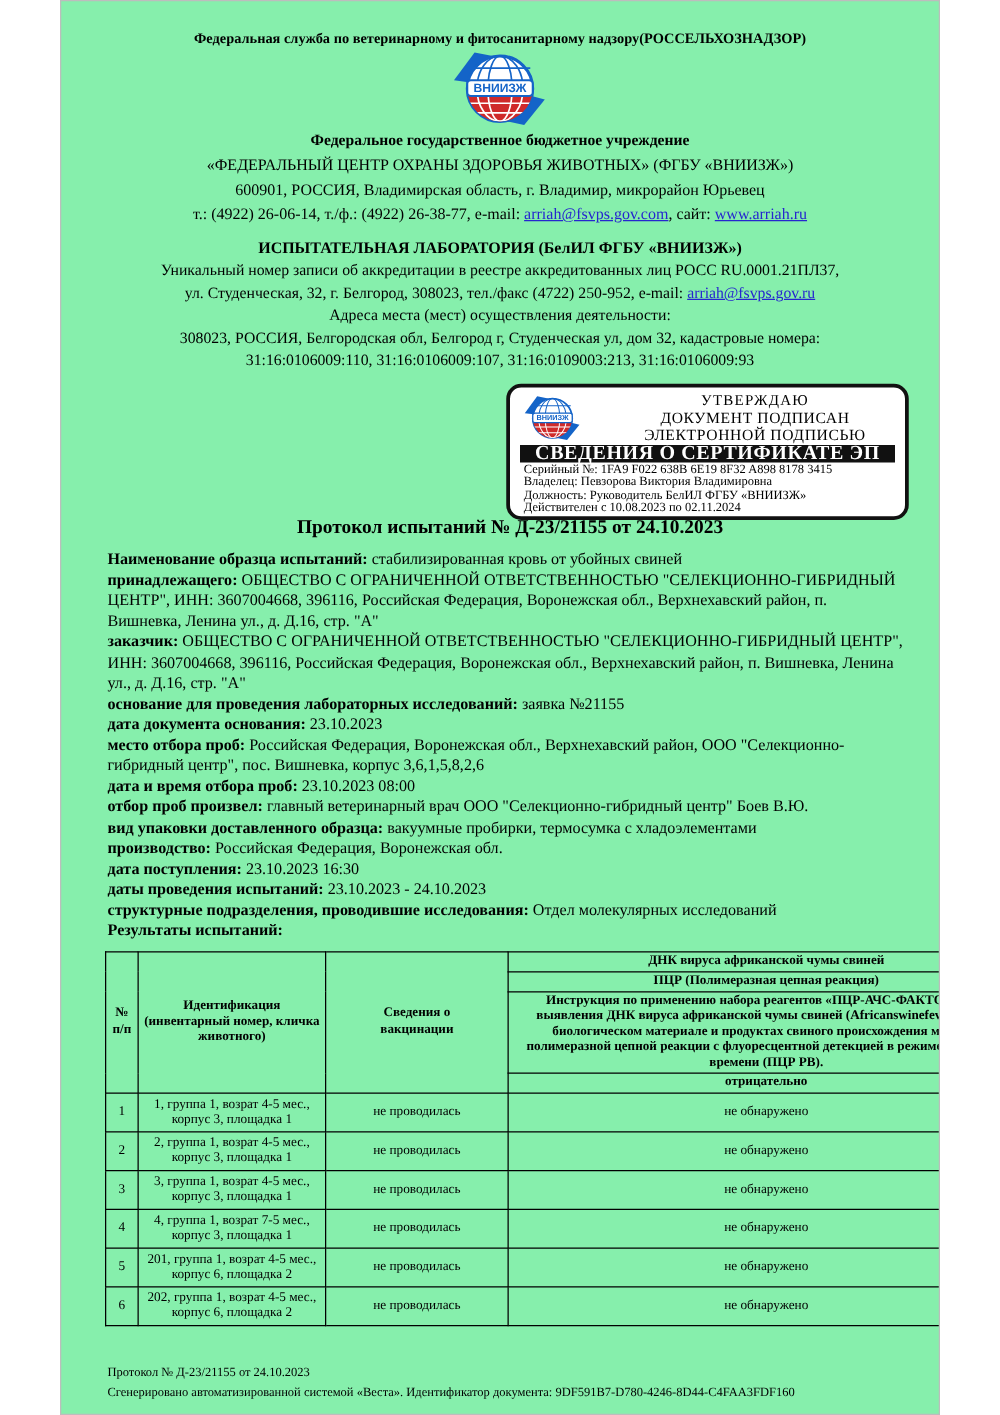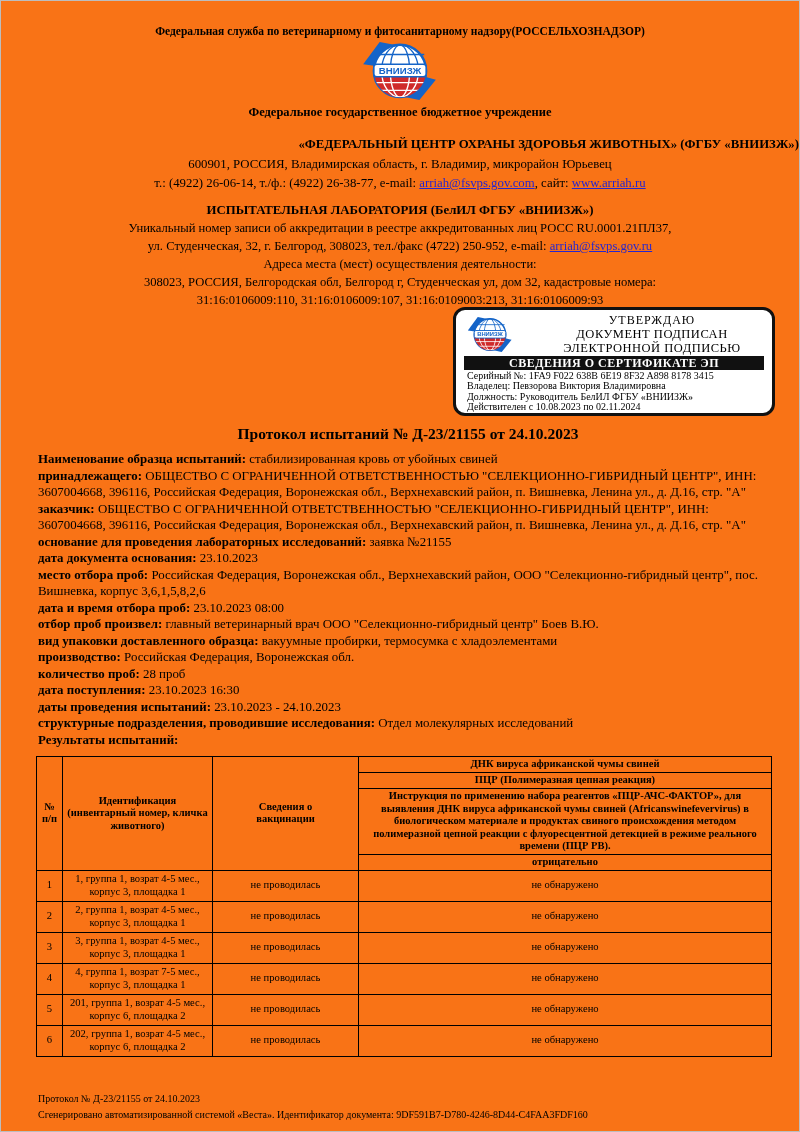--- a/index.html
+++ b/index.html
@@ -1,45 +1,45 @@
 <!DOCTYPE html>
 <html lang="ru" style="--link: #2626cf; --logo-blue: #1464c8; --logo-red: #cf2a2a; --stamp-border: #111111;"><head>
 <meta charset="utf-8">
 <style>
   * { margin:0; padding:0; box-sizing:border-box; }
   html,body { background:#fff; }
   .page {
-    position:relative; width:800px; height:1132px; margin:0 auto;
-    background:#f97316; border:1px solid #bdbdbd; overflow:hidden;
+    position:relative; width:704px; height:1132px; margin:0 auto;
+    background:#86efac; border:1px solid #bdbdbd; overflow:hidden;
     font-family:"Liberation Serif","DejaVu Serif",serif; color:#000;
   }
   .center { text-align:center; }
   .hdr-agency { padding-top:24px; font-weight:700; font-size:11.5px; }
   .logo-main { display:block; width:100px; height:62px; margin:2px auto 0; }
   .org-type { margin-top:4px; font-weight:700; font-size:12.5px; }
-  .org-name { margin-top:17px; font-weight:700; font-size:12.8px;text-align:right; }
+  .org-name { margin-top:5px; font-weight:400; font-size:12.8px; }
   .org-addr { margin-top:5px; font-size:12.8px; }
   .org-contacts { margin-top:4px; font-size:12.8px; }
   .lab-title { margin-top:12px; font-weight:700; font-size:12.8px; }
   .lab-line { margin-top:3px; font-size:12.6px; line-height:15px; }
   a.link { color:var(--link,#2626cf); text-decoration:underline; cursor:pointer; }
 
   .stamp {
     position:absolute; top:306px; right:24px; width:322px; height:109px;
     border:3px solid var(--stamp-border,#111); border-radius:12px;
     background:#fff; padding:3px 6px 2px; overflow:hidden;
   }
   .stamp-top { display:flex; align-items:center; gap:20px; }
   .logo-small { width:56px; height:40px; flex:0 0 auto; }
   .stamp-head { flex:1; text-align:center; }
   .stamp-approve { font-size:12px; line-height:14px; letter-spacing:1px; }
   .stamp-signed { font-size:12.5px; line-height:14px; letter-spacing:.5px; }
   .stamp-bar {
     margin:1px 2px; background:#111; color:#fff; text-align:center;
-    font-size:12px; font-weight:700; line-height:12px; padding:1px 0; letter-spacing:.5px;
+    font-size:16px; font-weight:700; line-height:12px; padding:1px 0; letter-spacing:.5px;
   }
   .stamp-info { margin-top:1px; padding-left:5px; font-size:10px; line-height:10.4px; text-align:left; }
 
   .doc-title { margin-top:117px; text-align:center; font-weight:700; font-size:15.5px;padding-left:16px; }
   .doc-body { margin:8px 28px 0 37px; }
   .doc-body p { font-size:12.9px; line-height:16.5px; }
   .results-label { font-weight:700; }
 
   table.results {
     margin:8px 0 0 35px; width:735px; border-collapse:collapse; table-layout:fixed;
@@ -136,21 +136,20 @@
     <p><b>Наименование образца испытаний:</b> <span>стабилизированная кровь от убойных свиней</span></p>
     <p><b>принадлежащего:</b> <span>ОБЩЕСТВО С ОГРАНИЧЕННОЙ ОТВЕТСТВЕННОСТЬЮ "СЕЛЕКЦИОННО-ГИБРИДНЫЙ ЦЕНТР", ИНН: 3607004668, 396116, Российская Федерация, Воронежская обл., Верхнехавский район, п. Вишневка, Ленина ул., д. Д.16, стр. "А"</span></p>
     <p><b>заказчик:</b> <span>ОБЩЕСТВО С ОГРАНИЧЕННОЙ ОТВЕТСТВЕННОСТЬЮ "СЕЛЕКЦИОННО-ГИБРИДНЫЙ ЦЕНТР", ИНН: 3607004668, 396116, Российская Федерация, Воронежская обл., Верхнехавский район, п. Вишневка, Ленина ул., д. Д.16, стр. "А"</span></p>
     <p><b>основание для проведения лабораторных исследований:</b> <span>заявка №21155</span></p>
     <p><b>дата документа основания:</b> <span>23.10.2023</span></p>
     <p><b>место отбора проб:</b> <span>Российская Федерация, Воронежская обл., Верхнехавский район, ООО "Селекционно-гибридный центр", пос. Вишневка, корпус 3,6,1,5,8,2,6</span></p>
     <p><b>дата и время отбора проб:</b> <span>23.10.2023 08:00</span></p>
     <p><b>отбор проб произвел:</b> <span>главный ветеринарный врач ООО "Селекционно-гибридный центр" Боев В.Ю.</span></p>
     <p><b>вид упаковки доставленного образца:</b> <span>вакуумные пробирки, термосумка с хладоэлементами</span></p>
     <p><b>производство:</b> <span>Российская Федерация, Воронежская обл.</span></p>
-    <p><b>количество проб:</b> <span>28 проб</span></p>
     <p><b>дата поступления:</b> <span>23.10.2023 16:30</span></p>
     <p><b>даты проведения испытаний:</b> <span>23.10.2023 - 24.10.2023</span></p>
     <p><b>структурные подразделения, проводившие исследования:</b> <span>Отдел молекулярных исследований</span></p>
     <p class="results-label">Результаты испытаний:</p>
   </div>
 
   <table class="results">
     <colgroup>
         <col class="c1">
         <col class="c2">

